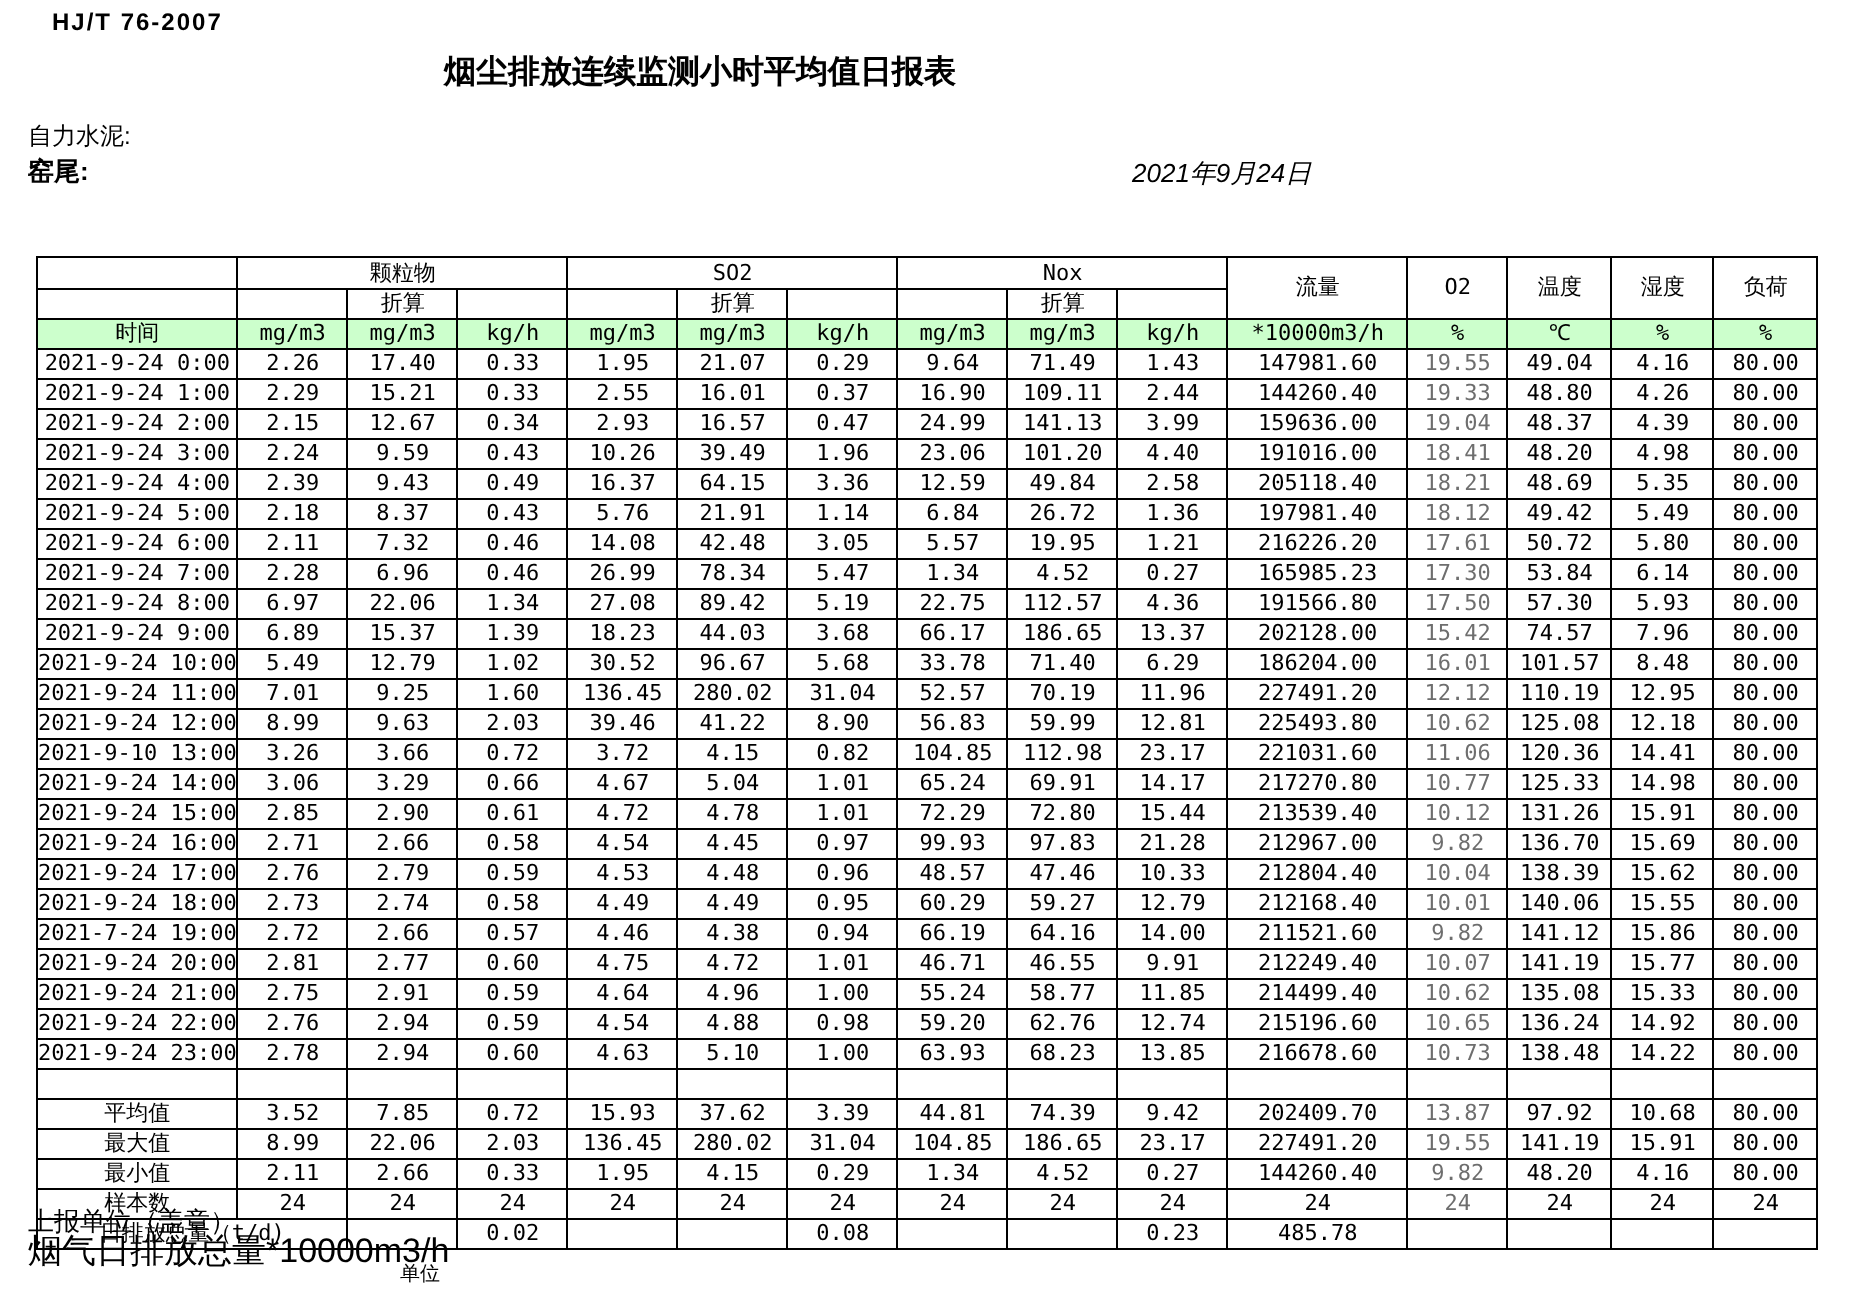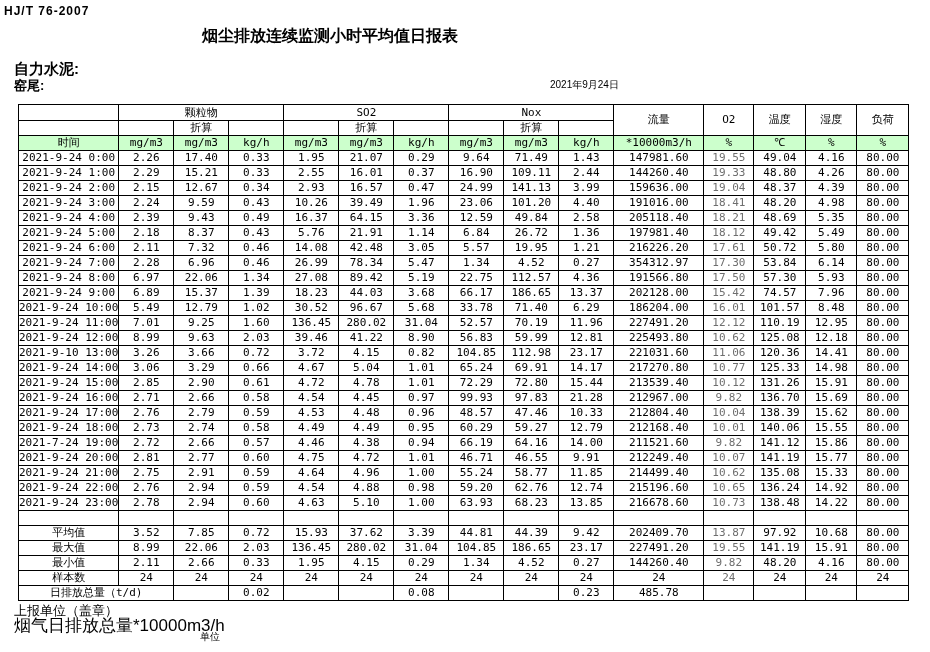--- a/index.html
+++ b/index.html
@@ -1,31 +1,31 @@
 <!DOCTYPE html>
 <html><head>
 <meta charset="utf-8">
 <style>
   html,body{margin:0;padding:0;}
   body{
     width:930px;height:652px;position:relative;background:#ffffff;
     font-family:"Liberation Sans",sans-serif;color:#000;
   }
   .abs{position:absolute;white-space:nowrap;}
-  .standard{left:4px;top:4px;font-size:12px;font-weight:bold;letter-spacing:1px;}
-  .title{left:0;top:26px;width:660px;text-align:center;font-size:16px;font-weight:bold;}
-  .company{left:14px;top:60px;font-size:15px;font-weight:bold;}
+  .standard{left:26px;top:4px;font-size:12px;font-weight:bold;letter-spacing:1px;}
+  .title{left:0;top:26px;width:660px;text-align:center;font-size:16px;font-weight:bold;padding-left:20px;}
+  .company{left:14px;top:60px;font-size:12px;font-weight:normal;}
   .location{left:14px;top:77px;font-size:13px;font-weight:bold;}
-  .date{left:550px;top:78px;font-size:10px;}
+  .date{left:566px;top:78px;font-size:13px;font-style:italic;}
   .footer-note{left:14px;top:614px;font-size:17px;}
   .footer-report{left:14px;top:602px;font-size:13px;}
   .footer-unit{left:200px;top:630px;font-size:10px;}
 
   table.report{
-    position:absolute;left:18px;top:104px;border-collapse:collapse;table-layout:fixed;
+    position:absolute;left:18px;top:128px;border-collapse:collapse;table-layout:fixed;
   }
   table.report td{
     border:1px solid #000;padding:0;height:14px;line-height:14px;
     text-align:center;vertical-align:middle;overflow:hidden;white-space:nowrap;
     font-family:"DejaVu Sans Mono",monospace;font-size:11px;
   }
   table.report tr.h1 td{height:15px;}
   td.ch{font-family:"Liberation Sans",sans-serif;font-size:12px;}
   tr.unitrow td{background:var(--hdr-fill,#ccffcc);}
   td.gray{color:#6e6e6e;}
@@ -224,21 +224,21 @@
         <td>2021-9-24 7:00</td>
         <td>2.28</td>
         <td>6.96</td>
         <td>0.46</td>
         <td>26.99</td>
         <td>78.34</td>
         <td>5.47</td>
         <td>1.34</td>
         <td>4.52</td>
         <td>0.27</td>
-        <td>354312.97</td>
+        <td>165985.23</td>
         <td class="gray">17.30</td>
         <td>53.84</td>
         <td>6.14</td>
         <td>80.00</td>
       </tr>
       <tr>
         <td>2021-9-24 8:00</td>
         <td>6.97</td>
         <td>22.06</td>
         <td>1.34</td>
@@ -528,21 +528,21 @@
       </tr>
       <tr>
         <td class="ch">平均值</td>
         <td>3.52</td>
         <td>7.85</td>
         <td>0.72</td>
         <td>15.93</td>
         <td>37.62</td>
         <td>3.39</td>
         <td>44.81</td>
-        <td>44.39</td>
+        <td>74.39</td>
         <td>9.42</td>
         <td>202409.70</td>
         <td class="gray">13.87</td>
         <td>97.92</td>
         <td>10.68</td>
         <td>80.00</td>
       </tr>
       <tr>
         <td class="ch">最大值</td>
         <td>8.99</td>

